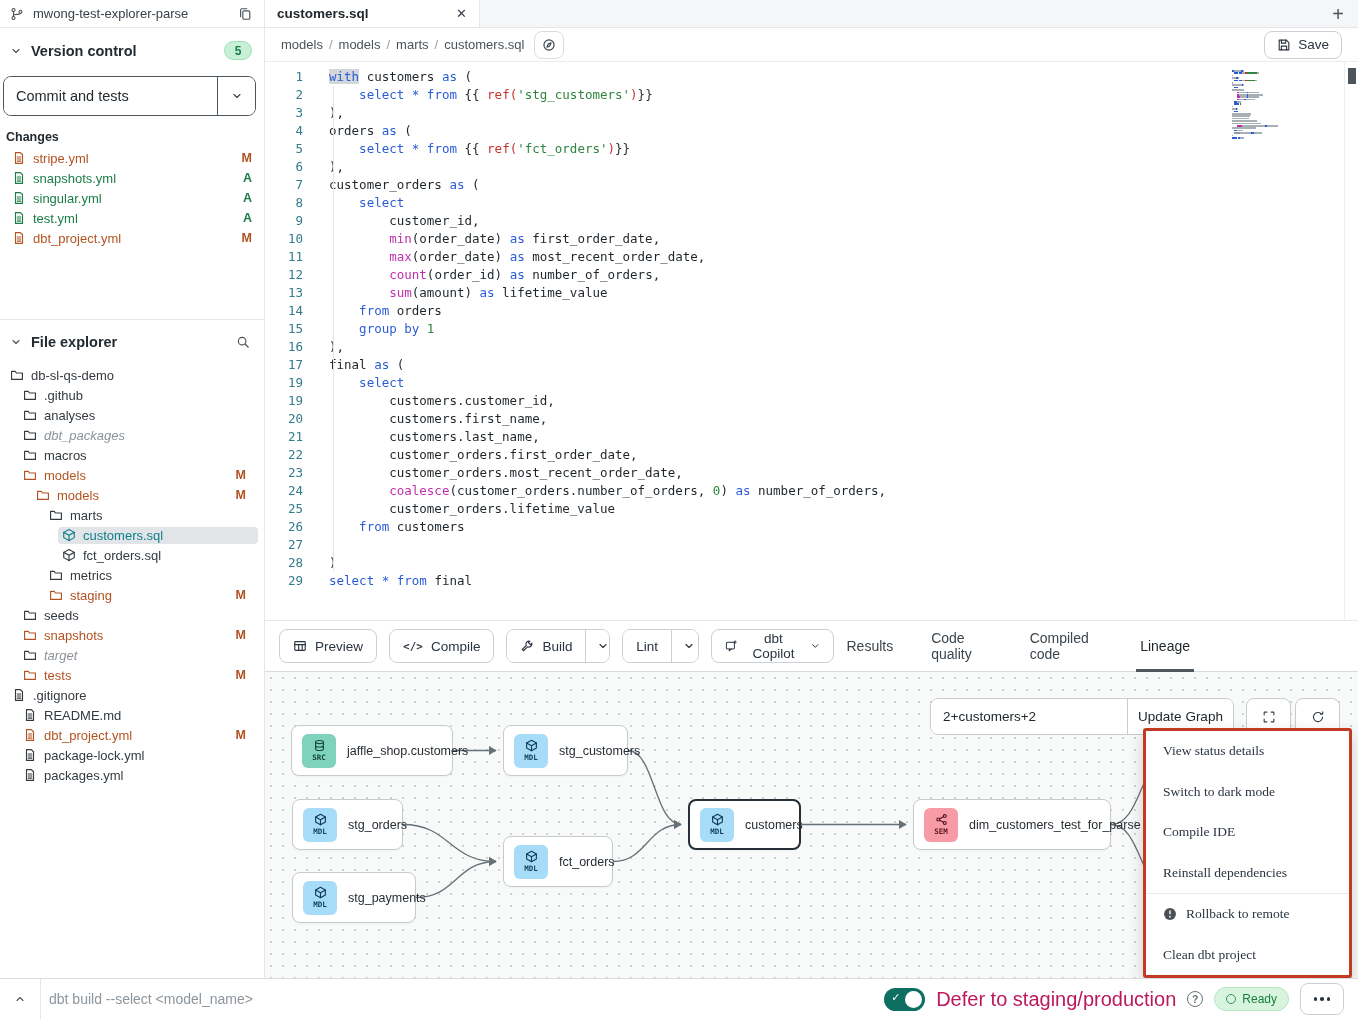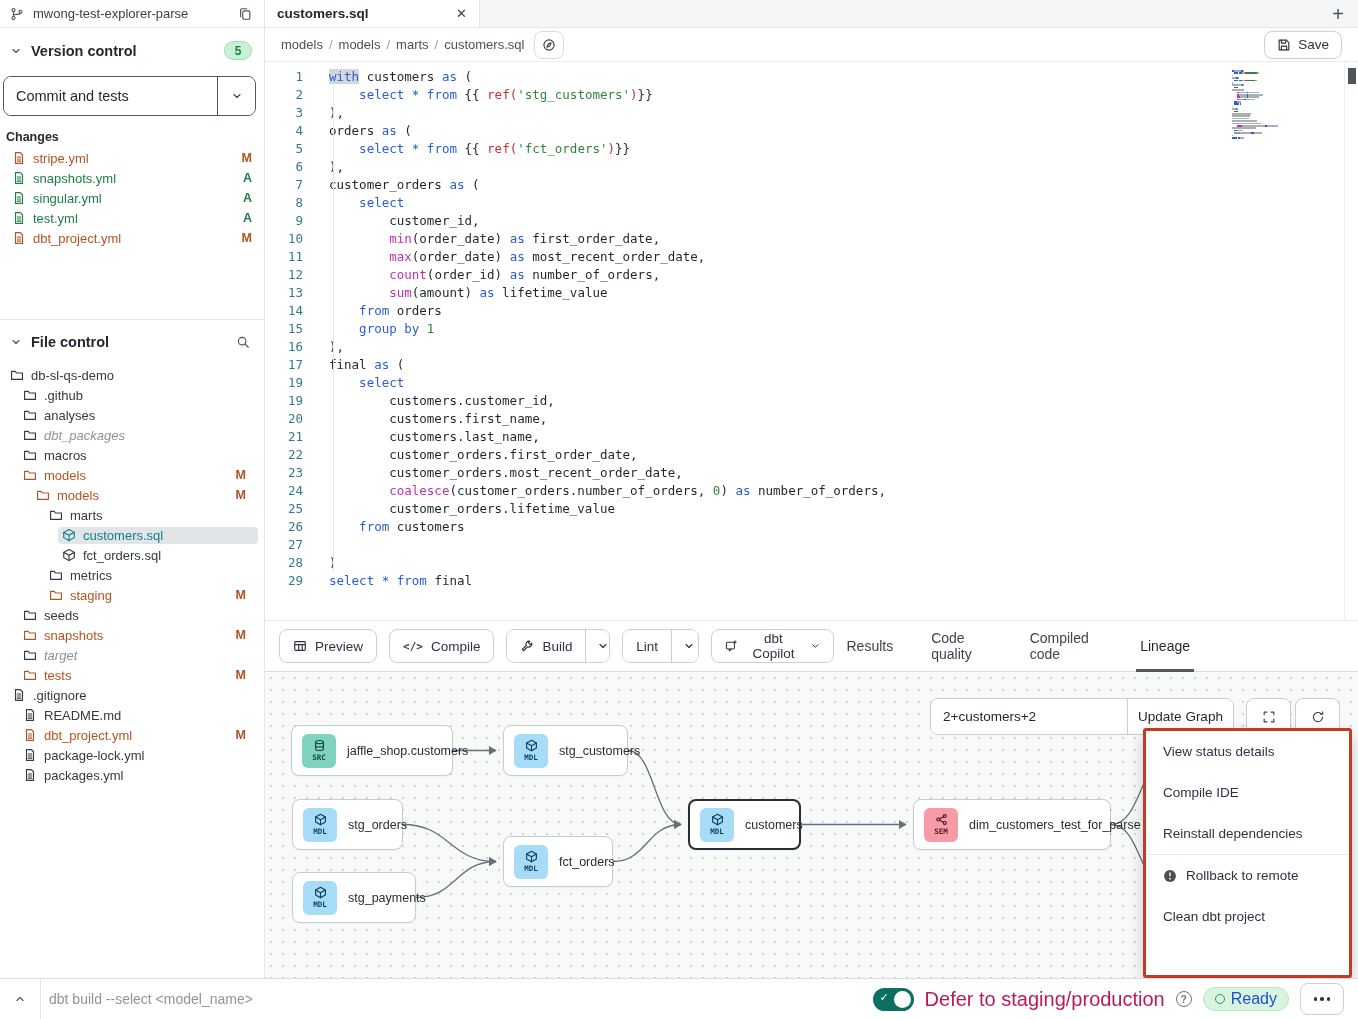--- a/index.html
+++ b/index.html
@@ -82,38 +82,38 @@
   .nbadge svg { width:13px; height:13px; stroke:currentColor; fill:none; stroke-width:1.4; stroke-linecap:round; stroke-linejoin:round; }
   .nlabel { font-size:12.5px; color:#262d33; white-space:nowrap; }
   .lin-tools { position:absolute; top:26px; left:665px; display:flex; }
   .sel-group { display:flex; height:37px; border:1px solid #c9cdd1; border-radius:8px; overflow:hidden; background:#fff; }
   .sel-input { width:196px; border:none; outline:none; padding:0 12px; font-size:13.5px; color:#21282d; font-family:"Liberation Sans", sans-serif; }
   .upd-btn { width:106px; border:none; border-left:1px solid #c9cdd1; background:#fff; font-size:13.5px; color:#21282d; cursor:pointer; }
   .sq-btn { width:45px; height:37px; border:1px solid #c9cdd1; border-radius:8px; background:#fff; display:flex; align-items:center; justify-content:center; color:#39424a; cursor:pointer; }
   .sq-btn.b1 { margin-left:12px; } .sq-btn.b2 { margin-left:4px; }
 
   .ctx-menu { position:absolute; left:878px; top:56px; width:209px; height:250px; background:#fff; border:3px solid #c23b22; border-radius:3px; box-shadow:0 6px 16px rgba(0,0,0,.18); z-index:5; display:flex; flex-direction:column; }
-  .menu-item { height:41px; display:flex; align-items:center; padding-left:17px; font-size:13.5px; color:#2b3440; cursor:pointer; }
+  .menu-item { height:41px; display:flex; align-items:center; padding-left:17px; font-size:13.5px; color:#2b3440; cursor:pointer;font-family:Liberation Serif, serif; }
   .menu-item.danger { border-top:1px solid #e7eaec; height:42px; gap:9px; }
 
   
   .statusbar { height:41px; width:1358px; border-top:1px solid #dadde0; display:flex; align-items:center; background:#fff; }
   .caret-btn { width:40px; height:100%; display:flex; align-items:center; justify-content:center; background:none; border:none; color:#4a525a; cursor:pointer; }
   .sb-div { width:1px; height:100%; background:#e4e6e8; }
   .cmd-input { border:none; outline:none; flex:1; margin-left:8px; font-size:14px; color:#21282d; font-family:"Liberation Sans", sans-serif; }
   .cmd-input::placeholder { color:#8d959c; }
   .sb-right { margin-left:auto; display:flex; align-items:center; gap:11px; padding-right:10px; }
   .toggle { width:41px; height:23px; border-radius:12px; background:#0d6f62; position:relative; cursor:pointer; flex:none; }
   .toggle .tick { position:absolute; left:7px; top:3px; color:#fff; font-size:11px; }
   .toggle .knob { position:absolute; right:3px; top:3px; width:17px; height:17px; border-radius:50%; background:#fff; }
   .defer-label { font-size:20px; font-weight:400; color:#be185d; }
   .help-ic { width:16px; height:16px; border-radius:50%; border:1.2px solid #6b7379; color:#6b7379; font-size:10.5px; display:flex; align-items:center; justify-content:center; font-weight:700; }
   .ready-pill { height:24px; border-radius:12px; background:#d9f4de; border:1px solid #b5e6c1; display:flex; align-items:center; gap:6px; padding:0 11px; }
   .ready-dot { width:10px; height:10px; border-radius:50%; border:1.6px solid #2a9d54; }
-  .ready-txt { font-size:16px; color:#1d4ed8; }
+  .ready-txt { font-size:12px; color:#15803d; }
   .dots-btn { width:44px; height:32px; border:1px solid #ccd0d4; border-radius:8px; background:#fff; display:flex; align-items:center; justify-content:center; gap:3px; cursor:pointer; margin-right:4px; }
   .dots-btn i { width:3.5px; height:3.5px; border-radius:50%; background:#2b3440; }
 </style>
 </head>
 <body>
 
 <div class="app">
 
   <aside class="sidebar">
     <div class="sb-header">
@@ -197,21 +197,21 @@
         </div>
     </section>
 
     <section class="fe">
       <div class="sec-head">
         <span class="icbtn">
           <svg class="ic12" viewBox="0 0 16 16">
               <path d="M4 6l4 4 4-4"></path>
             </svg>
         </span>
-        <span class="sec-title">File control</span>
+        <span class="sec-title">File explorer</span>
         <button class="icbtn">
           <svg class="ic" viewBox="0 0 16 16">
               <circle cx="7" cy="7" r="4.3"></circle>
               <path d="M10.3 10.3L14 14"></path>
             </svg>
         </button>
       </div>
       <div id="file-tree" class="tree">
           <div class="tree-row" style="padding-left:6px">
             <span class="inner" style="color:#333a40">
@@ -784,20 +784,21 @@
         <button class="sq-btn b2">
           <svg class="ic" viewBox="0 0 16 16">
               <path d="M13.2 8A5.2 5.2 0 1 1 11.6 4.3"></path>
               <path d="M13.4 2.2v2.5h-2.5"></path>
             </svg>
         </button>
       </div>
 
       <div class="ctx-menu" id="ctx-menu">
           <div class="menu-item">View status details</div>
+          <div class="menu-item">Switch to dark mode</div>
           <div class="menu-item">Compile IDE</div>
           <div class="menu-item">Reinstall dependencies</div>
           <div class="menu-item danger">
             <svg class="ic" viewBox="0 0 16 16" style="stroke:none">
               <circle cx="8" cy="8" r="6.8" fill="#4a5056"></circle>
               <rect x="7.2" y="3.8" width="1.6" height="4.6" rx="0.8" fill="#fff"></rect>
               <circle cx="8" cy="11" r="1" fill="#fff"></circle>
             </svg>
             <span>Rollback to remote</span>
           </div>

